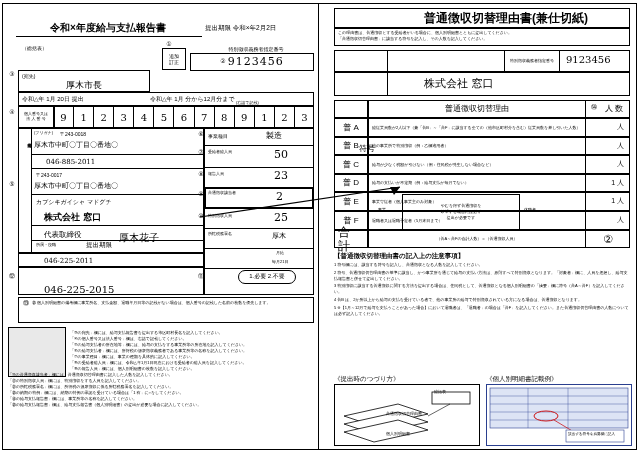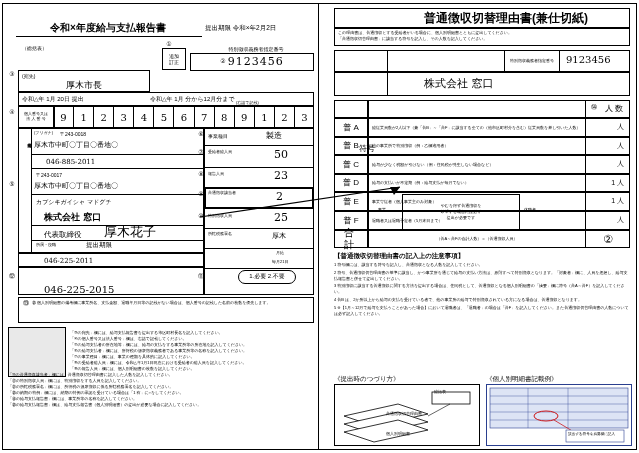--- a/index.html
+++ b/index.html
@@ -95,21 +95,21 @@
 
   <div class="tx xs" style="left:60px;top:131px;width:80px;">〒243-0018</div>
   <div class="tx tiny" style="left:34px;top:131px;width:28px;">(フリガナ)</div>
   <div class="tx sm handwrite" style="left:34px;top:141px;width:168px;font-size:7px;">厚木市中町〇丁目〇番地〇</div>
   <div class="tx sm handwrite" style="left:46px;top:158px;width:120px;font-size:7px;">046-885-2011</div>
   <div class="tx xs" style="left:36px;top:172px;width:80px;">〒243-0017</div>
   <div class="tx sm handwrite" style="left:34px;top:182px;width:168px;font-size:7px;">厚木市中町〇丁目〇番地〇</div>
   <div class="tx xs handwrite" style="left:36px;top:198px;width:150px;font-size:6px;">カブシキガイシャ マドグチ</div>
   <div class="tx md handwrite b" style="left:44px;top:212px;width:150px;font-size:9px;">株式会社  窓口</div>
   <div class="tx sm handwrite" style="left:44px;top:230px;width:60px;font-size:7.5px;">代表取締役</div>
-  <div class="tx sm handwrite" style="left:104px;top:224px;width:70px;font-size:13px;">厚木花子</div>
+  <div class="tx sm handwrite" style="left:104px;top:232px;width:70px;font-size:10px;text-align:center;">厚木花子</div>
 
   <div class="bx nob" style="left:32px;top:154px;width:172px;height:0;border-top:1px solid #000;"></div>
   <div class="bx nob" style="left:32px;top:168px;width:172px;height:0;border-top:1px solid #000;"></div>
   <div class="bx nob" style="left:32px;top:194px;width:172px;height:0;border-top:1px solid #000;"></div>
   <div class="bx nob" style="left:32px;top:225px;width:172px;height:0;border-top:1px solid #000;"></div>
   <div class="bx nob" style="left:32px;top:240px;width:172px;height:0;border-top:1px solid #000;"></div>
 
   <div class="tx tiny" style="left:36px;top:243px;width:40px;">所属・役職</div>
   <div class="tx xs handwrite" style="left:86px;top:242px;width:70px;font-size:6.5px;">提出期限</div>
 
@@ -197,28 +197,29 @@
   <div class="bx" style="left:334px;top:72px;width:296px;height:24px;"></div>
   <div class="bx" style="left:334px;top:72px;width:54px;height:24px;"></div>
   <div class="tx handwrite" style="left:424px;top:76px;width:160px;font-size:11px;">株式会社 窓口</div>
 
   <div class="bx" style="left:334px;top:100px;width:296px;height:148px;"></div>
 
   <div class="bx" style="left:334px;top:100px;width:296px;height:18px;"></div>
   <div class="bx" style="left:334px;top:100px;width:34px;height:18px;"></div>
   <div class="tx sm c" style="left:350px;top:100px;width:34px;height:18px;font-size:8px;margin-top:40px;">符号</div>
   <div class="bx" style="left:368px;top:100px;width:218px;height:18px;"></div>
+  <div class="tx sm c" style="left:368px;top:100px;width:218px;height:18px;font-size:8px;">普通徴収切替理由</div>
   <div class="tx sm c" style="left:588px;top:102px;width:12px;height:12px;font-size:6px;">⑭</div>
   <div class="tx sm c" style="left:598px;top:100px;width:32px;height:18px;font-size:8px;">人 数</div>
 
   <div id="reason-rows"></div>
 
   <div class="bx" style="left:334px;top:230px;width:296px;height:18px;"></div>
   <div class="bx" style="left:334px;top:230px;width:34px;height:18px;"></div>
-  <div class="tx sm c" style="left:334px;top:230px;width:20px;height:18px;font-size:10px;text-align:right;">合  計</div>
+  <div class="tx sm c" style="left:334px;top:230px;width:20px;height:18px;font-size:12px;">合  計</div>
   <div class="bx" style="left:368px;top:230px;width:218px;height:18px;"></div>
   <div class="tx tiny c" style="left:368px;top:230px;width:218px;height:18px;">（普A～普Fの合計人数）＝（普通徴収人員）</div>
   <div class="tx c" style="left:586px;top:230px;width:44px;height:18px;font-size:11px;">②</div>
 
   <div class="bx" style="left:402px;top:194px;width:118px;height:36px;border:1px solid #000;background:#fff;"></div>
   <div class="tx tiny c" style="left:402px;top:194px;width:118px;height:36px;white-space:pre-line;line-height:1.5;">やむを得ず普通徴収を
 希望する場合には必ず
 提出が必要です</div>
   <div class="tx tiny" style="left:378px;top:208px;width:26px;">事業</div>
   <div class="tx tiny" style="left:524px;top:208px;width:30px;">休職者</div>

